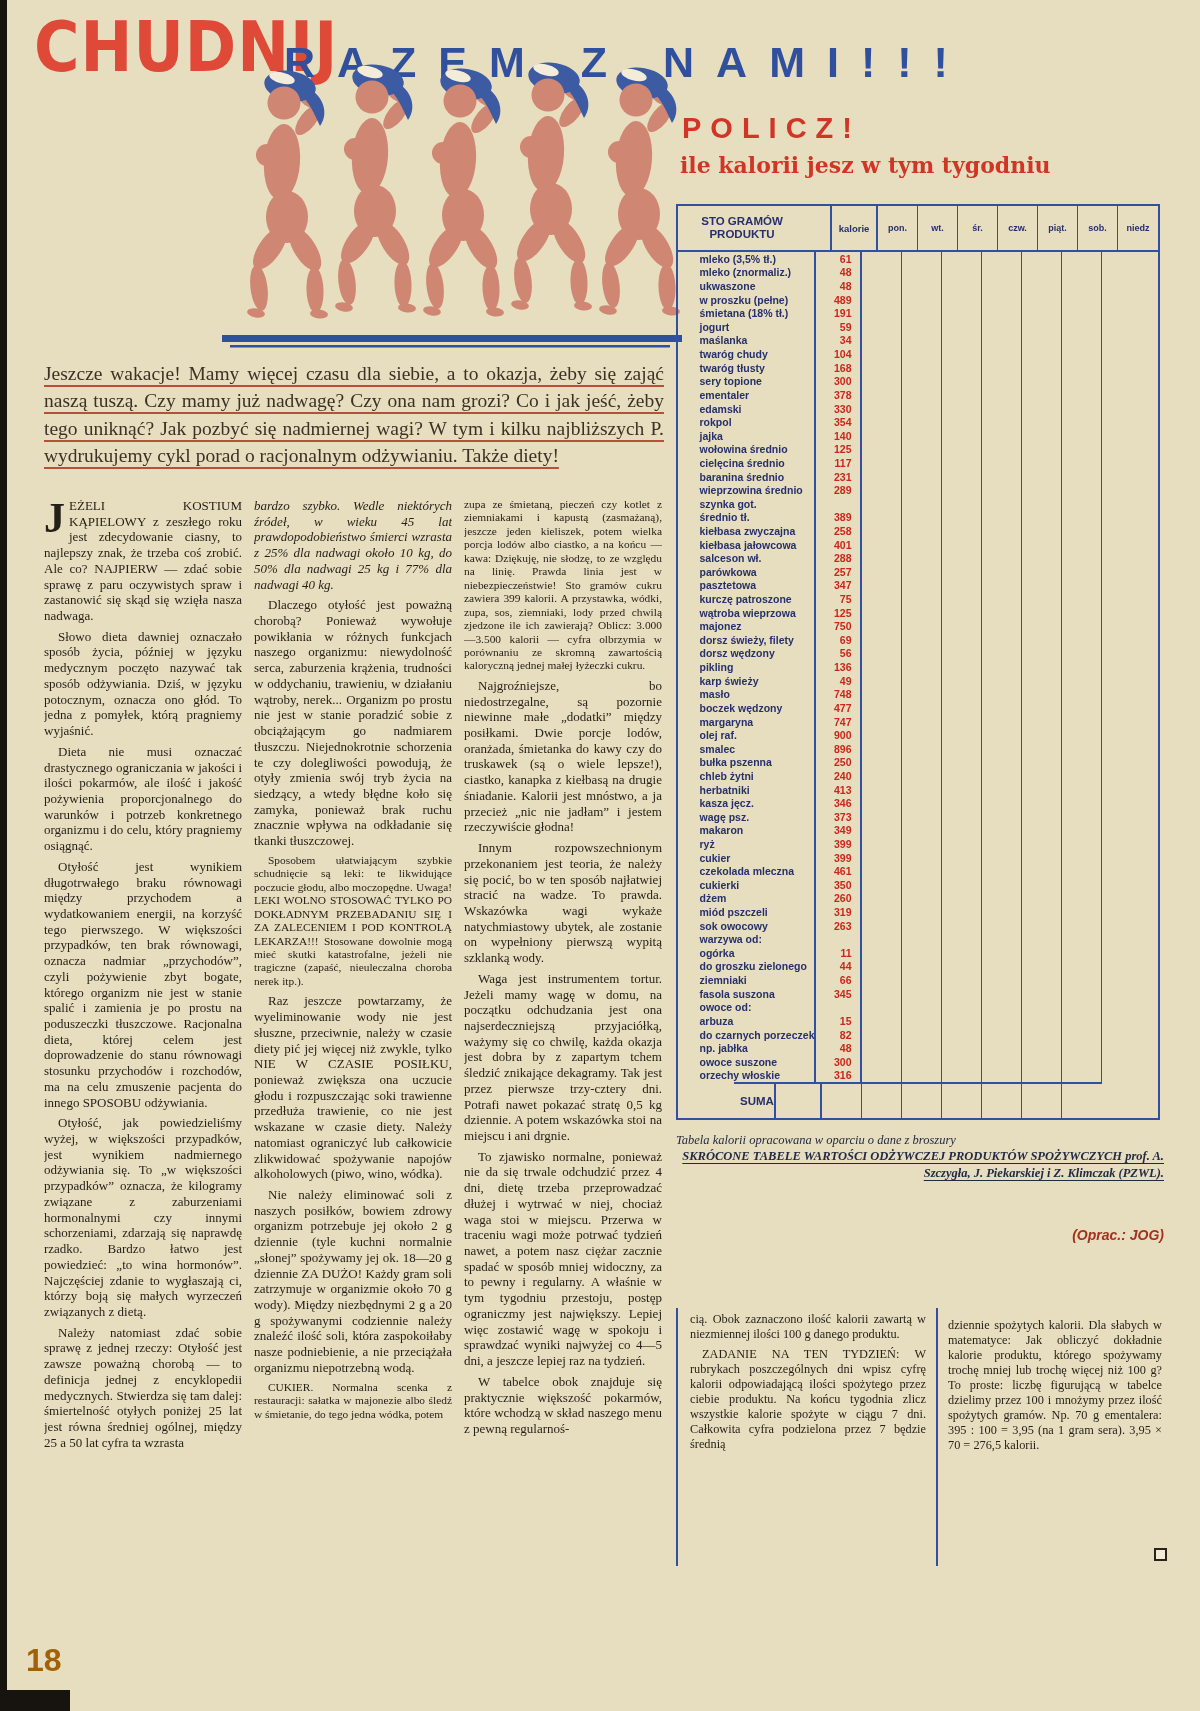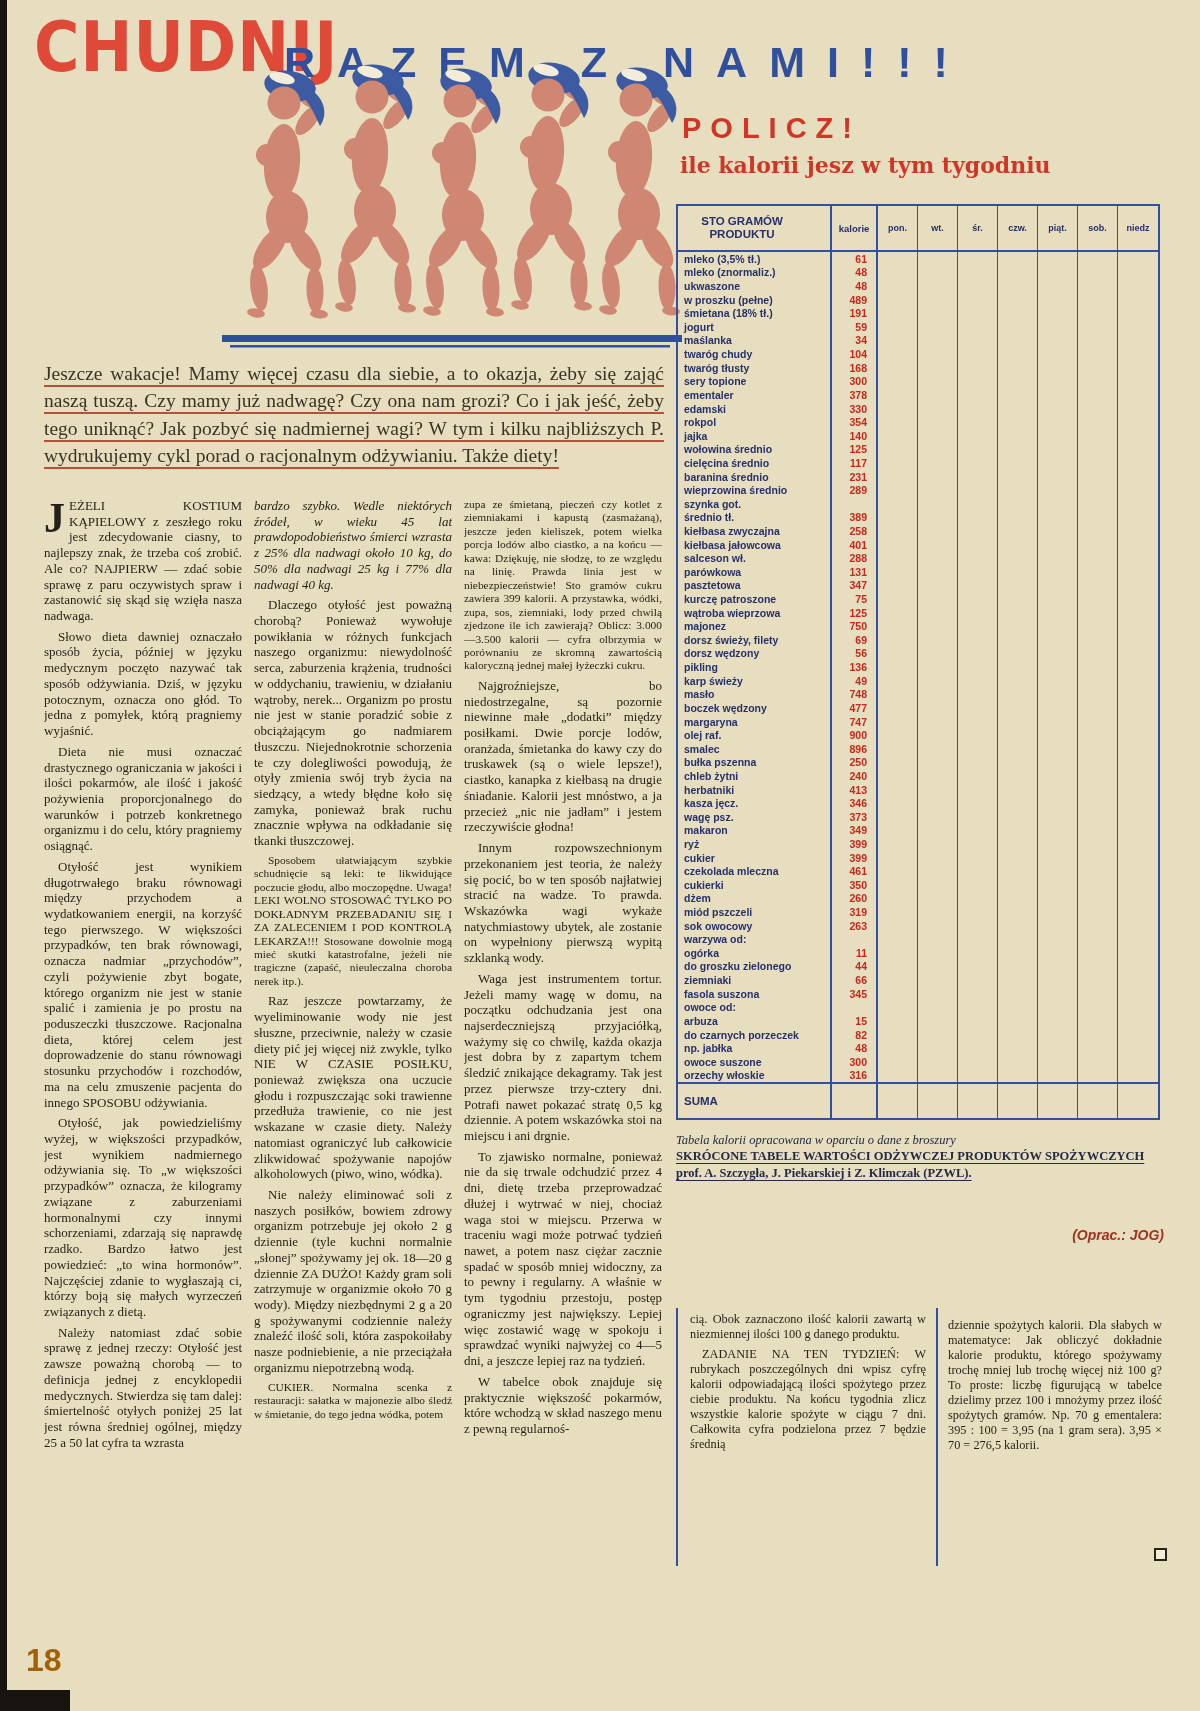--- a/index.html
+++ b/index.html
@@ -48,20 +48,21 @@
     font-weight:bold; font-size:22px;
     color:#d03526;
   }
 
   
   #table {
     left:676px; top:204px; width:484px; height:916px;
     border:2px solid #3250a0;
     display:flex; flex-direction:column;
     font-family:"Liberation Sans", sans-serif;
+    align-items:center;
   }
   .thead { display:flex; height:46px; border-bottom:2px solid #3250a0; }
   .tname { flex:1; padding-left:6px; min-width:0; }
   .tkcal { width:48px; border-left:2px solid #3250a0; border-right:2px solid #3250a0; }
   .tday  { width:40px; border-right:1px solid #3250a0; }
   .tdays { display:flex; }
   .tdays .tday:last-child, .trow .tday:last-child, .tsuma .tday:last-child { border-right:none; }
   .th { display:flex; align-items:center; justify-content:center;
         color:#26306b; font-weight:bold; font-size:9px; text-align:center; }
   .thead .tname { justify-content:flex-start; font-size:11.5px; line-height:1.15;
@@ -73,22 +74,22 @@
         display:flex; align-items:center; white-space:nowrap; overflow:hidden; }
   .trow .tkcal { color:#c9271b; font-weight:bold; font-size:10.5px;
         display:flex; align-items:center; justify-content:flex-end; padding-right:9px; }
   .tsuma { height:36px; border-top:2px solid #3250a0; display:flex; }
   .tsuma .tname { color:#26306b; font-weight:bold; font-size:11.5px;
         display:flex; align-items:center; }
 
   
   #credit { left:676px; top:1132px; width:488px; font-size:12.5px; line-height:1.3; color:#222a45; }
   #credit .cr1 { font-style:italic; }
-  #credit .cr2 { font-weight:bold;
-        text-decoration:underline; text-underline-offset:3px; }
+  #credit .cr2 { font-style:italic; font-weight:bold;
+        text-decoration:underline; text-underline-offset:3px;text-align:right; }
   #note { left:688px; top:1224px; width:476px;
         font-family:"Liberation Sans", sans-serif;
         font-weight:bold; font-size:14px; line-height:1.3;
         color:#a2321f; text-align:justify; }
   #note .byline { text-align:right; font-style:italic; margin-top:2px; }
 
   
   .vrule { position:absolute; width:2px; background:#3250a0; }
   #vrule1 { left:676px; top:1308px; height:258px; }
   #vrule2 { left:936px; top:1308px; height:258px; }
@@ -429,21 +430,21 @@
       <div class="tday"></div>
       <div class="tday"></div>
       <div class="tday"></div>
       <div class="tday"></div>
       <div class="tday"></div>
       <div class="tday"></div>
       <div class="tday"></div>
     </div>
       <div class="trow">
       <div class="tname">parówkowa</div>
-      <div class="tkcal">131</div>
+      <div class="tkcal">257</div>
       <div class="tday"></div>
       <div class="tday"></div>
       <div class="tday"></div>
       <div class="tday"></div>
       <div class="tday"></div>
       <div class="tday"></div>
       <div class="tday"></div>
     </div>
       <div class="trow">
       <div class="tname">pasztetowa</div>

